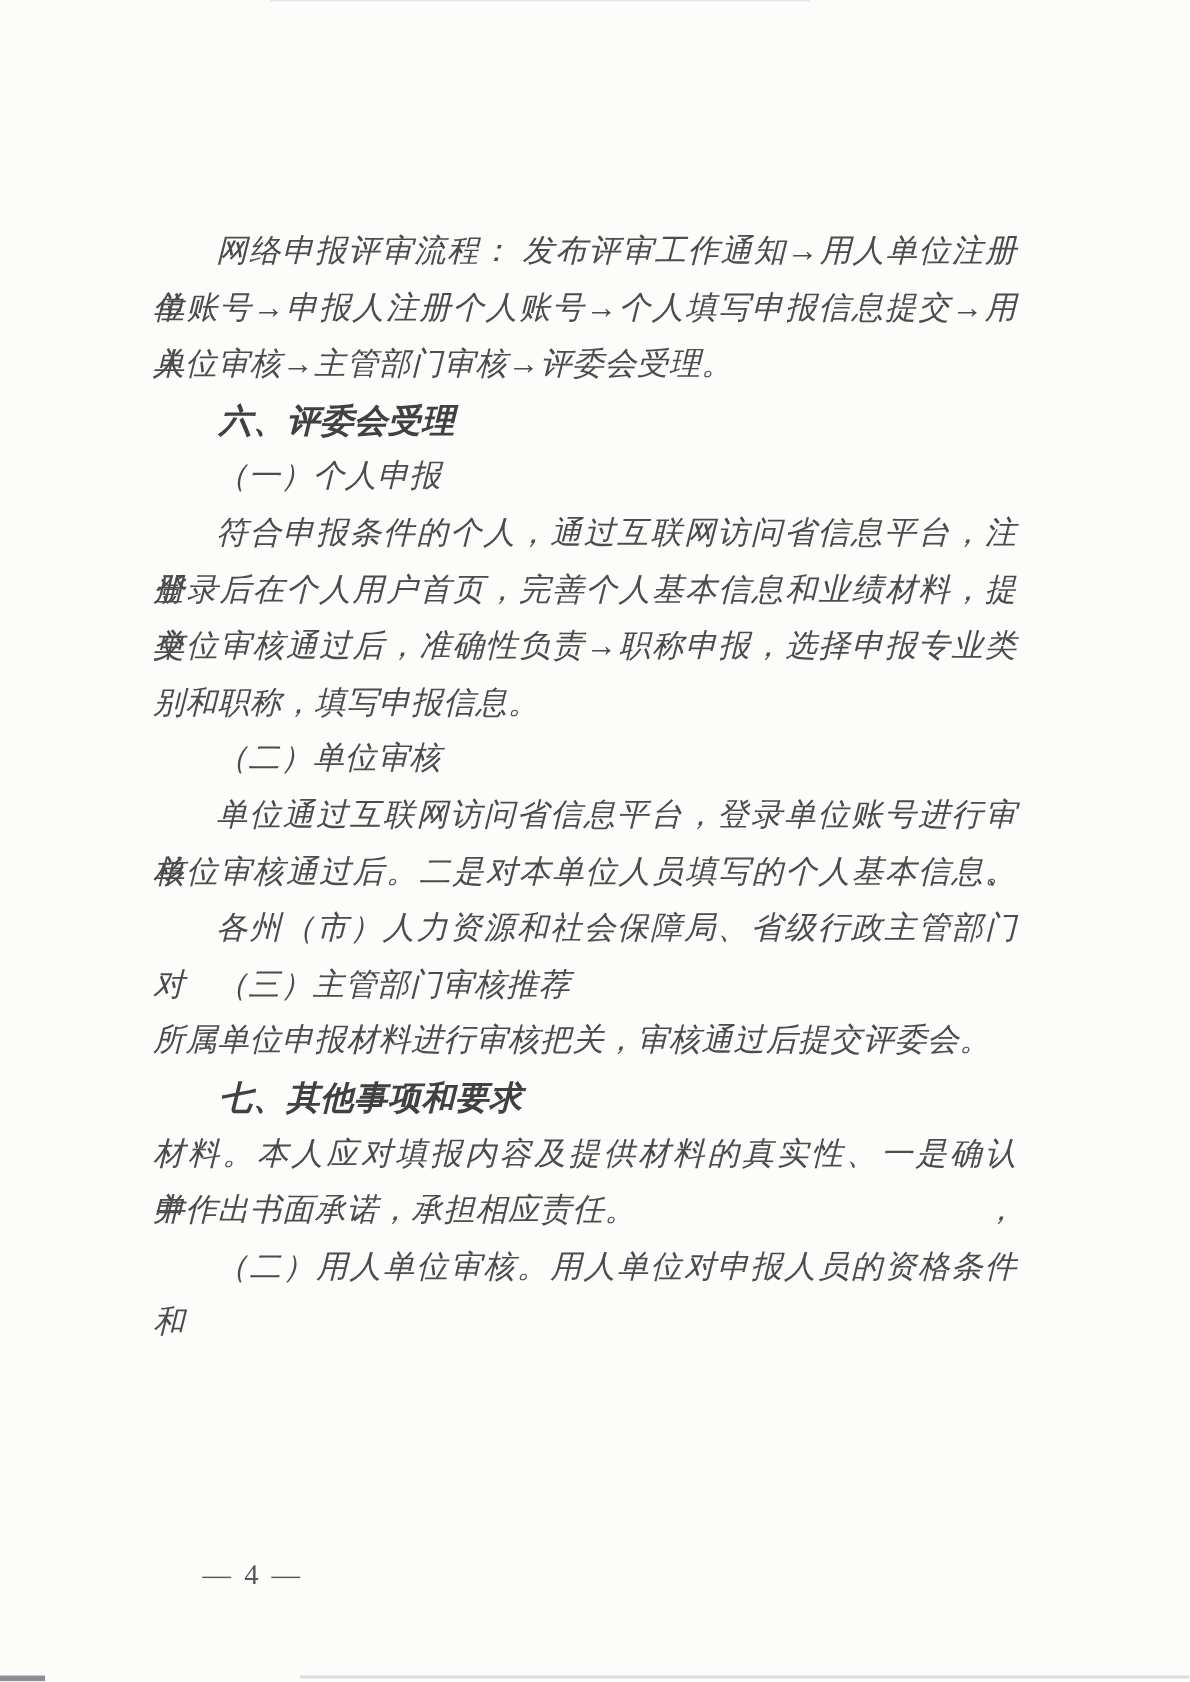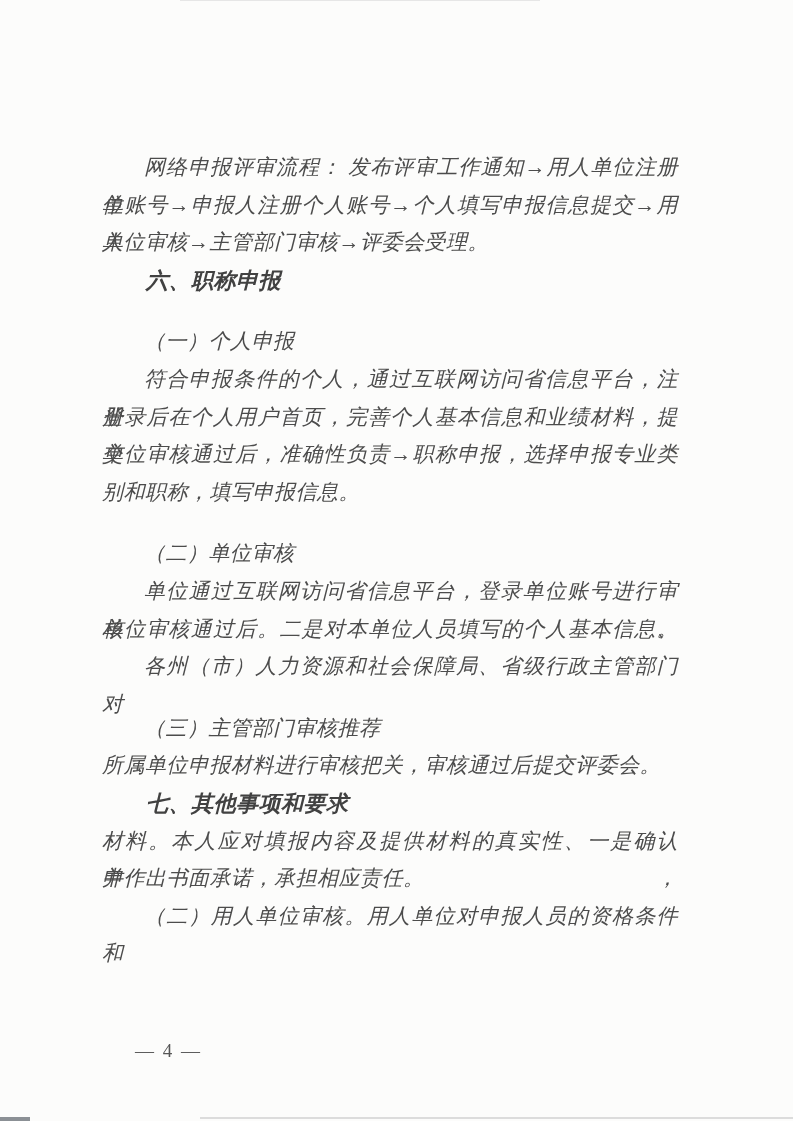--- a/index.html
+++ b/index.html
@@ -35,21 +35,21 @@
     white-space: normal;
     text-align: justify;
     text-align-last: justify;
     text-justify: inter-character;
   }
   .first { text-indent: 2em; }
   .end {
     text-align: left;
     text-align-last: left;
   }
-  .sub { text-indent: 2em; margin-top: 24px; }
+  .sub { text-indent: 2em; }
   .h {
     text-indent: 2em;
     font-family: "Liberation Sans", "DejaVu Sans", sans-serif;
     font-weight: bold;
     font-size: 22px;
     color: #414141;
   }
   .footer {
     position: absolute;
     left: 135px;
@@ -69,21 +69,21 @@
 <body>
 
 <div class="page">
 
   <div class="artifact edge-top"></div>
 
   <div class="content">
     <div class="line fill first">网络申报评审流程： 发布评审工作通知→用人单位注册单</div>
     <div class="line fill">位账号→申报人注册个人账号→个人填写申报信息提交→用人</div>
     <div class="line end">单位审核→主管部门审核→评委会受理。</div>
-    <div class="line h">六、职称申报</div>
+    <div class="line h">六、评委会受理</div>
     <div class="line sub">（一）个人申报</div>
     <div class="line fill first">符合申报条件的个人，通过互联网访问省信息平台，注册</div>
     <div class="line fill">登录后在个人用户首页，完善个人基本信息和业绩材料，提交</div>
     <div class="line fill">单位审核通过后，准确性负责→职称申报，选择申报专业类</div>
     <div class="line end">别和职称，填写申报信息。</div>
     <div class="line sub">（二）单位审核</div>
     <div class="line fill first">单位通过互联网访问省信息平台，登录单位账号进行审核。</div>
     <div class="line fill">单位审核通过后。二是对本单位人员填写的个人基本信息、</div>
     <div class="line fill first">各州（市）人力资源和社会保障局、省级行政主管部门对</div>
     <div class="line sub">（三）主管部门审核推荐</div>

